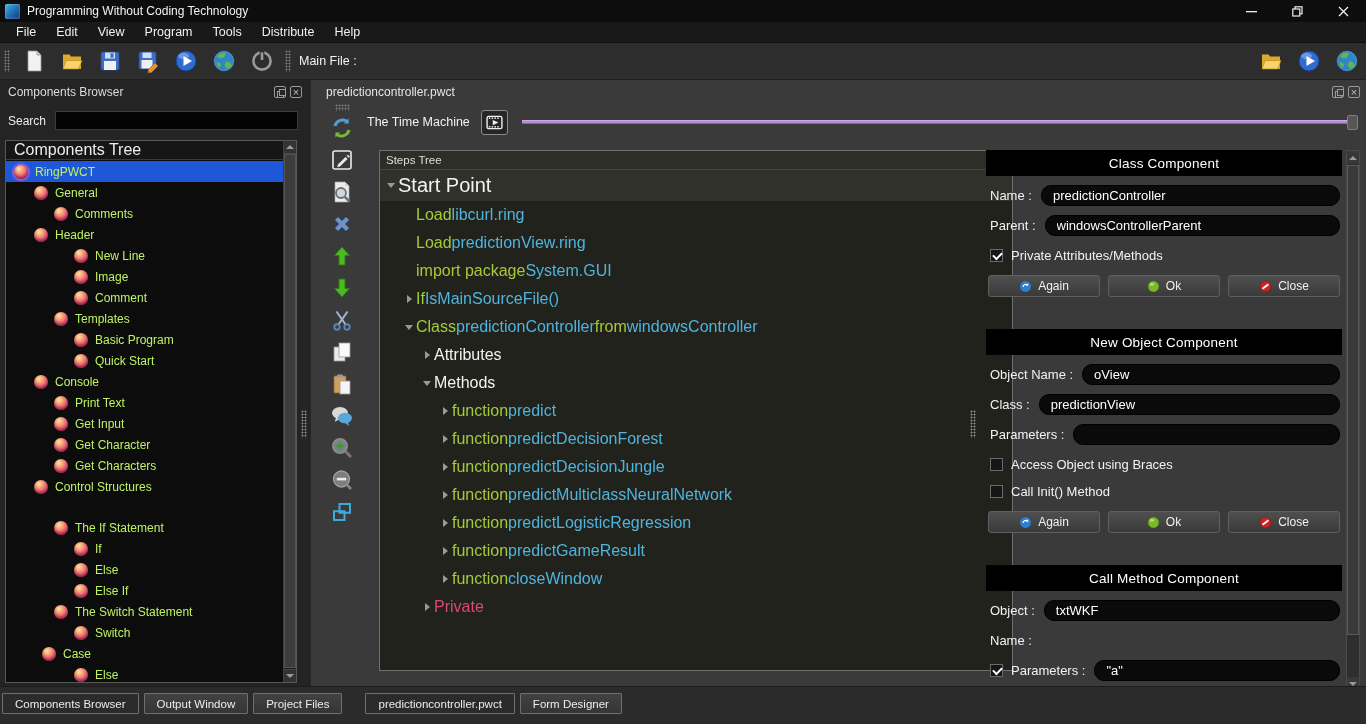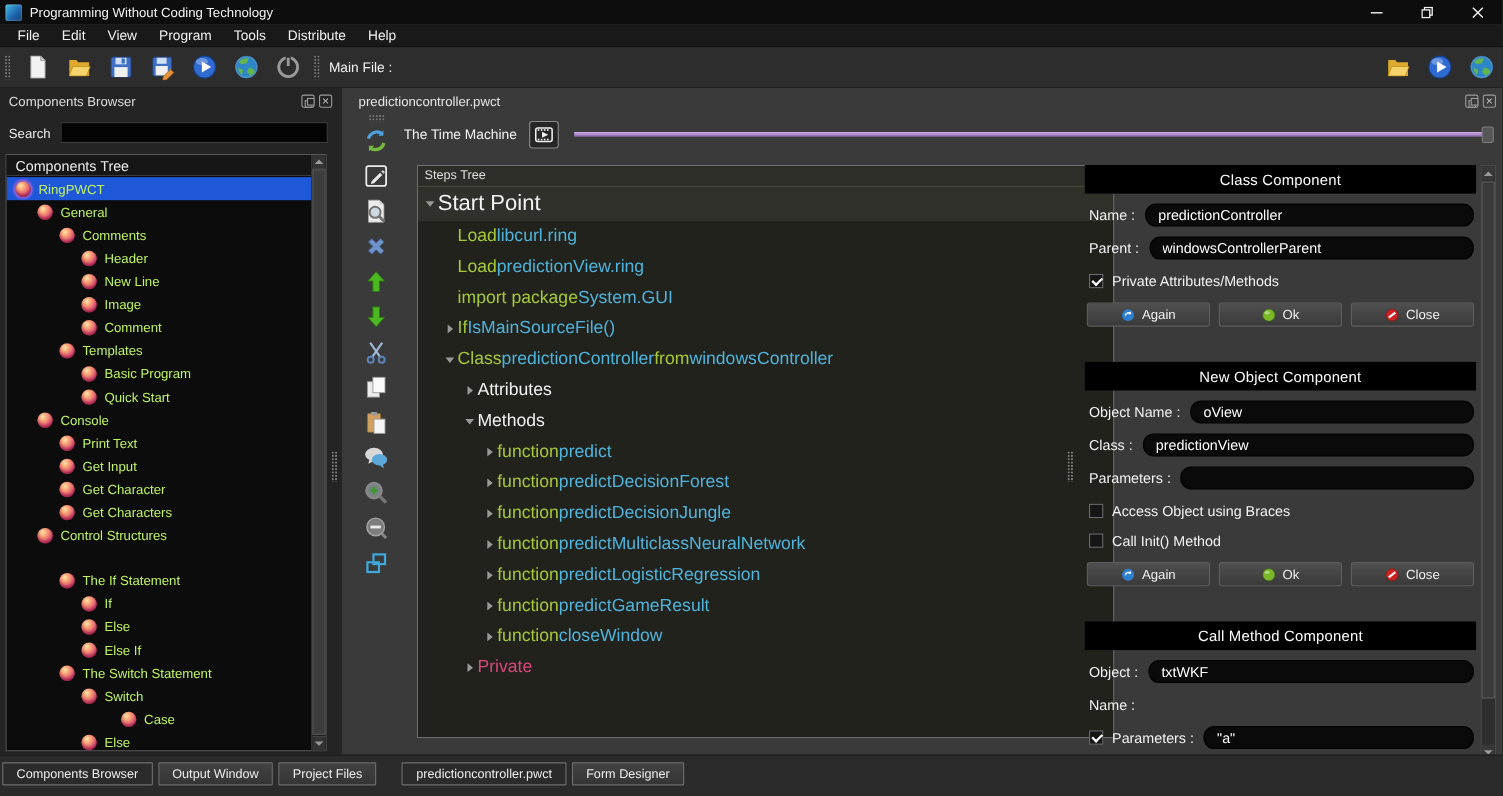--- a/index.html
+++ b/index.html
@@ -33,21 +33,21 @@
   .panel-title-row{position:absolute;left:8px;top:5px;right:8px;display:flex;align-items:center;font-size:12px;color:#dcdcdc;}
   .mini{width:12px;height:12px;border:1px solid #9a9a9a;margin-left:4px;position:relative;border-radius:2px;flex:none;}
   .mini.float::before{content:"";position:absolute;left:2px;top:4px;width:5px;height:5px;border:1px solid #9a9a9a;}
   .mini.float::after{content:"";position:absolute;left:4px;top:2px;width:5px;height:5px;border:1px solid #9a9a9a;background:inherit;}
   .mini.closex::before{content:"\00d7";position:absolute;left:0;right:0;top:-1px;text-align:center;font-size:11px;line-height:12px;color:#c0c0c0;}
   .mini-spacer{margin-left:auto;}
   .search-row{position:absolute;left:8px;top:31px;right:12px;display:flex;align-items:center;}
   .search-label{font-size:12px;color:#ececec;margin-right:9px;}
   .search-input{flex:1;height:19px;background:#040404;border:1px solid #3c3c3c;color:#fff;font-size:12px;padding:0 5px;}
   .tree-widget{position:absolute;left:5px;top:60px;width:292px;height:543px;background:#0c0c0c;border:1px solid #585858;}
-  .tree-header{height:19px;background:#161616;border-bottom:1px solid #3a3a3a;font-size:13px;color:#ececec;display:flex;align-items:center;padding-left:8px;}
+  .tree-header{height:19px;background:#161616;border-bottom:1px solid #3a3a3a;font-size:16px;color:#ececec;display:flex;align-items:center;padding-left:8px;}
   .tree-rows{position:absolute;top:20px;left:0;right:13px;bottom:0;overflow:hidden;}
   .tree-row{height:21px;display:flex;align-items:center;font-size:12px;color:#bef264;white-space:nowrap;}
   .tree-row.selected{background:#1e57d8;}
   .orb{width:14px;height:14px;border-radius:50%;margin-right:7px;flex:none;background:radial-gradient(circle at 35% 28%,#ffe4a6 0%,#f79a74 32%,#e25878 62%,#aa2851 100%);box-shadow:inset 0 -2px 3px rgba(110,0,40,.55);}
   .orb.root{box-shadow:0 0 2px 2px rgba(242,104,226,.55),inset 0 -2px 3px rgba(110,0,40,.55);}
   .vscroll{position:absolute;right:0;top:0;width:13px;height:100%;background:#1d1d1d;border-left:1px solid #3e3e3e;}
   .vscroll .sarrow{position:absolute;left:0;width:12px;height:13px;background:#333;display:flex;align-items:center;justify-content:center;}
   .vscroll .sarrow.up{top:0;border-bottom:1px solid #444;}
   .vscroll .sarrow.down{bottom:0;border-top:1px solid #444;}
   .sthumb{position:absolute;left:0;width:12px;background:#3d3d3d;border:1px solid #555;}
@@ -244,21 +244,21 @@
               <span>RingPWCT</span>
             </div>
             <div class="tree-row" style="padding-left: 28px;">
               <span class="orb"></span>
               <span>General</span>
             </div>
             <div class="tree-row" style="padding-left: 48px;">
               <span class="orb"></span>
               <span>Comments</span>
             </div>
-            <div class="tree-row" style="padding-left: 68px;">
+            <div class="tree-row" style="padding-left: 28px;">
               <span class="orb"></span>
               <span>Header</span>
             </div>
             <div class="tree-row" style="padding-left: 68px;">
               <span class="orb"></span>
               <span>New Line</span>
             </div>
             <div class="tree-row" style="padding-left: 68px;">
               <span class="orb"></span>
               <span>Image</span>
@@ -320,21 +320,21 @@
               <span>Else If</span>
             </div>
             <div class="tree-row" style="padding-left: 48px;">
               <span class="orb"></span>
               <span>The Switch Statement</span>
             </div>
             <div class="tree-row" style="padding-left: 68px;">
               <span class="orb"></span>
               <span>Switch</span>
             </div>
-            <div class="tree-row" style="padding-left: 104px;">
+            <div class="tree-row" style="padding-left: 36px;">
               <span class="orb"></span>
               <span>Case</span>
             </div>
             <div class="tree-row" style="padding-left: 68px;">
               <span class="orb"></span>
               <span>Else</span>
             </div>
             <div class="tree-row" style="padding-left: 48px;">
               <span class="orb"></span>
               <span>For Loop</span>

